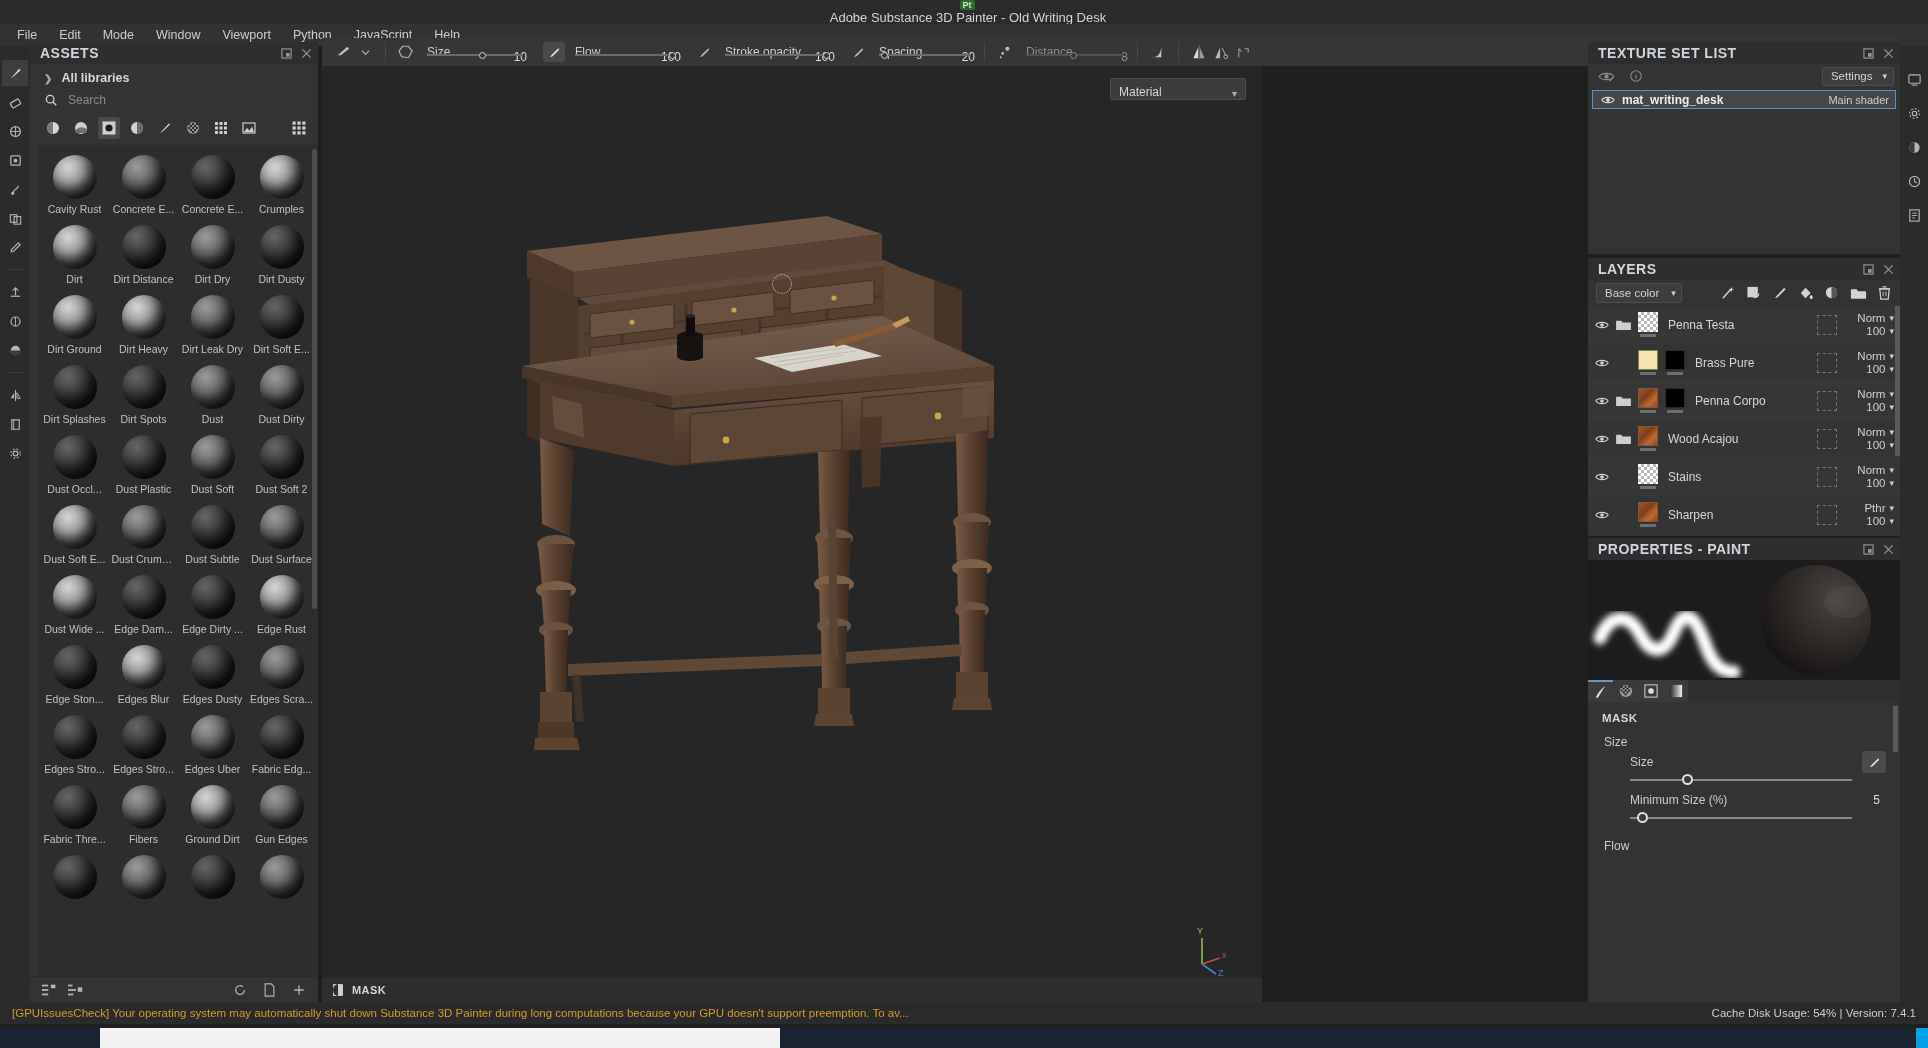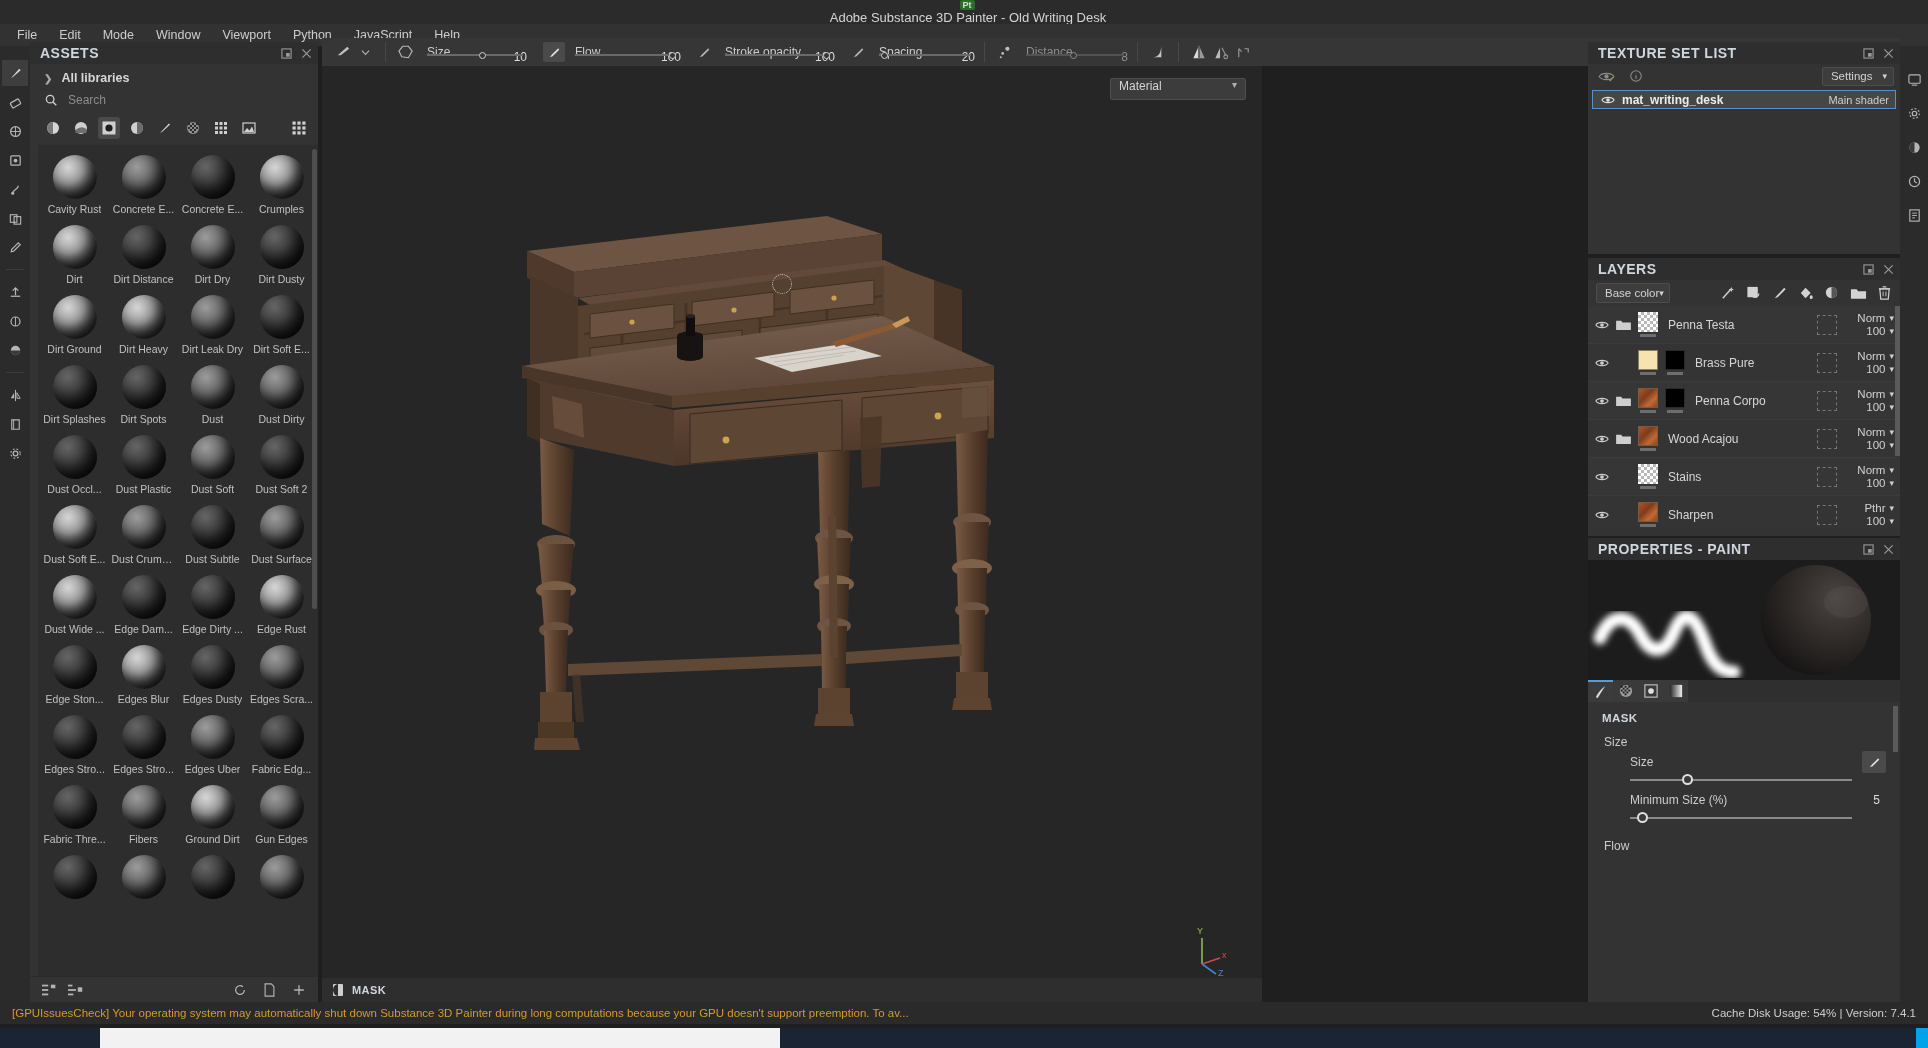--- a/index.html
+++ b/index.html
@@ -150,21 +150,21 @@
   .tb-right { margin-left:auto; display:flex; align-items:center; padding-right:10px; }
 
   
   .viewport {
     position:absolute; left:322px; top:66px; width:940px; height:936px;
     background:#262626; overflow:hidden;
   }
   .vp-material-select {
     position:absolute; right:16px; top:12px; width:136px; height:22px;
     background:#3c3c3c; border:1px solid #4e4e4e; border-radius:2px;
-    display:flex; align-items:flex-start; padding:0 8px; font-size:12px; color:#d4d4d4;
+    display:flex; align-items:flex-end; padding:0 8px; font-size:12px; color:#d4d4d4;
   }
   .vp-material-select .cv { margin-left:auto; font-size:10px; color:#b0b0b0; }
   .brush-cursor {
     position:absolute; left:450px; top:208px; width:20px; height:20px;
     border:1.5px dotted #cfcfcf; border-radius:50%;
   }
   .axis-gizmo {
     position:absolute; right:22px; bottom:24px; width:46px; height:54px;
     font-size:10px; color:#bdbdbd;
   }
@@ -197,21 +197,21 @@
     display:flex; align-items:center; padding:0 6px 0 8px; gap:7px;
   }
   .ts-item-name { font-size:12px; font-weight:bold; color:#ececec; }
   .ts-item-shader { margin-left:auto; font-size:11px; color:#cfcfcf; }
 
   .layers-toolrow {
     height:26px; display:flex; align-items:center; padding:0 6px 0 8px; gap:0;
   }
   .basecolor-select {
     height:20px; background:#3d3d3d; border:1px solid #4d4d4d; border-radius:2px;
-    display:flex; align-items:center; padding:0 5px 0 8px;
+    display:flex; align-items:center; gap:12px; padding:0 5px 0 8px;
     font-size:11.5px; color:#d2d2d2;
   }
   .layer-icons { margin-left:auto; display:flex; align-items:center; gap:10px; padding-right:2px; }
   .layer-list { position:relative; height:224px; overflow:hidden; }
   .layer-row {
     height:38px; display:flex; align-items:center; gap:7px;
     padding:0 4px 0 7px; border-bottom:1px solid #3b3b3b;
     background:#363636;
   }
   .layer-row:nth-child(even) { background:#343434; }

